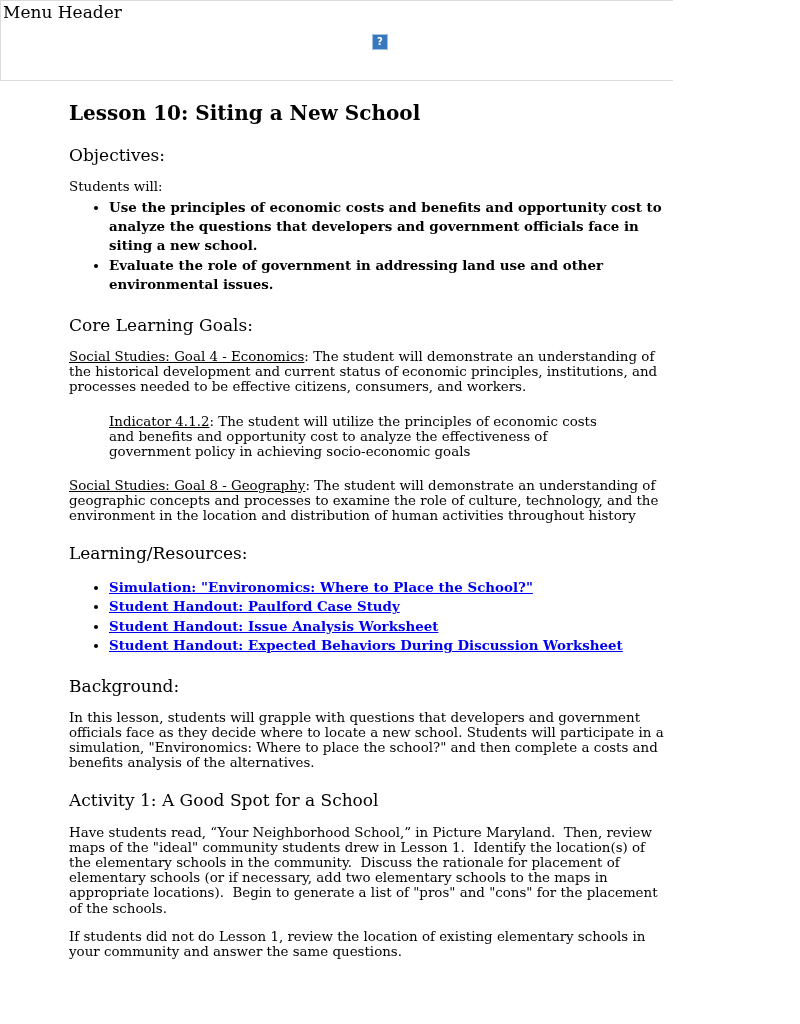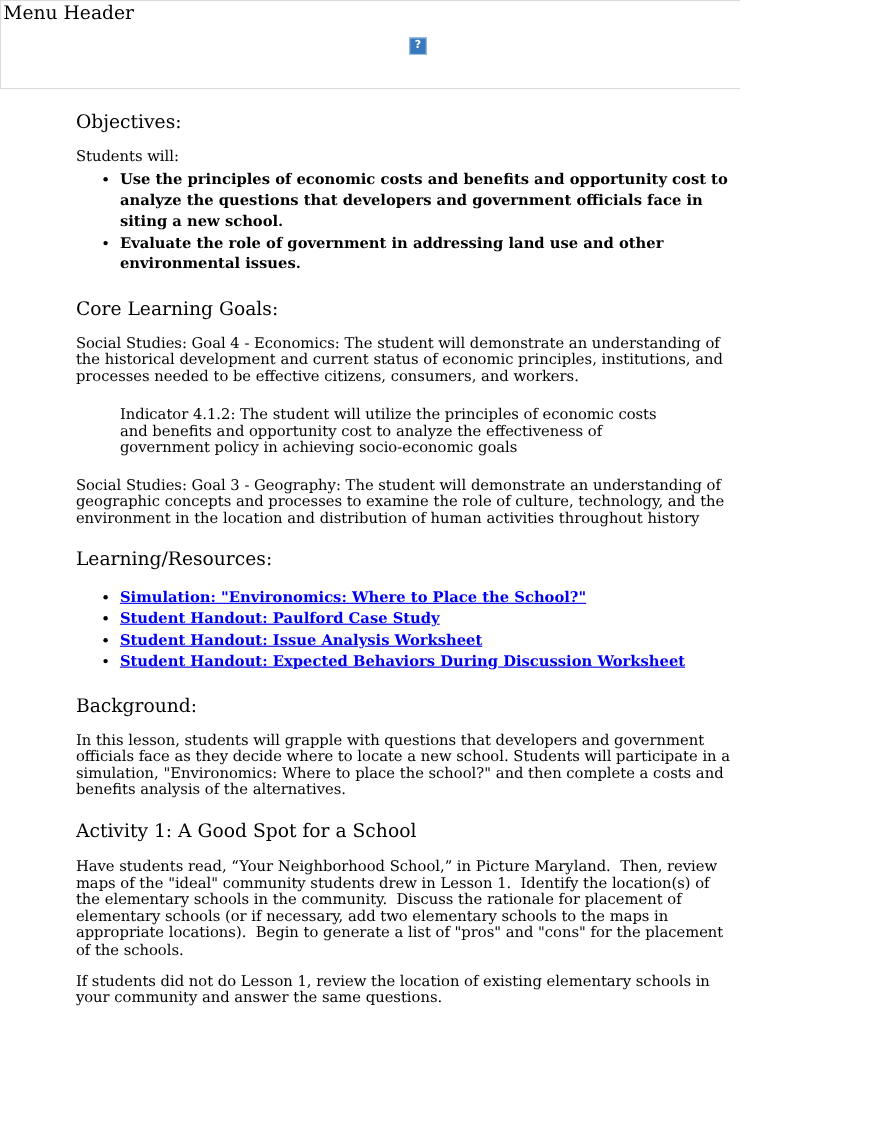--- a/index.html
+++ b/index.html
@@ -70,53 +70,54 @@
   ul {
     margin: 3px 0 13px 0;
     padding-left: 40px;
     list-style-type: disc;
     font-weight: bold;
   }
   ul.links { margin-top: 8px; }
   li { line-height: 1.45; white-space: pre-wrap; }
   blockquote { margin: 19px 40px; }
   blockquote p { margin: 0; }
-  .u { }
+  .u { text-decoration: underline; }
   a { color: var(--link); text-decoration: underline; cursor: pointer; }
 </style>
 </head>
 <body>
 
 <div class="page">
 
   <div class="menu-box">
     <div class="menu-title">Menu Header</div>
     <div class="img-center">
       <span class="broken-img"><span>?</span></span>
     </div>
   </div>
 
   <div class="content">
 
+    <h1>Lesson 10: Siting a New School</h1>
 
     <h2>Objectives:</h2>
     <p class="tight">Students will:</p>
     <ul>
       <li>Use the principles of economic costs and benefits and opportunity cost to analyze the questions that developers and government officials face in siting a new school.</li>
       <li>Evaluate the role of government in addressing land use and other environmental issues.</li>
     </ul>
 
     <h2>Core Learning Goals:</h2>
     <p><span class="u">Social Studies: Goal 4 - Economics</span><span>: The student will demonstrate an understanding of the historical development and current status of economic principles, institutions, and processes needed to be effective citizens, consumers, and workers.</span></p>
 
     <blockquote>
       <p><span class="u">Indicator 4.1.2</span><span>: The student will utilize the principles of economic costs and benefits and opportunity cost to analyze the effectiveness of government policy in achieving socio-economic goals</span></p>
     </blockquote>
 
-    <p><span class="u">Social Studies: Goal 3 - Geography</span><span>: The student will demonstrate an understanding of geographic concepts and processes to examine the role of culture, technology, and the environment in the location and distribution of human activities throughout history</span></p>
+    <p><span class="u">Social Studies: Goal 8 - Geography</span><span>: The student will demonstrate an understanding of geographic concepts and processes to examine the role of culture, technology, and the environment in the location and distribution of human activities throughout history</span></p>
 
 
     <h2>Learning/Resources:</h2>
     <ul class="links">
       <li><a href="#">Simulation: "Environomics: Where to Place the School?"</a></li>
       <li><a href="#">Student Handout: Paulford Case Study</a></li>
       <li><a href="#">Student Handout: Issue Analysis Worksheet</a></li>
       <li><a href="#">Student Handout: Expected Behaviors During Discussion Worksheet</a></li>
     </ul>
 

